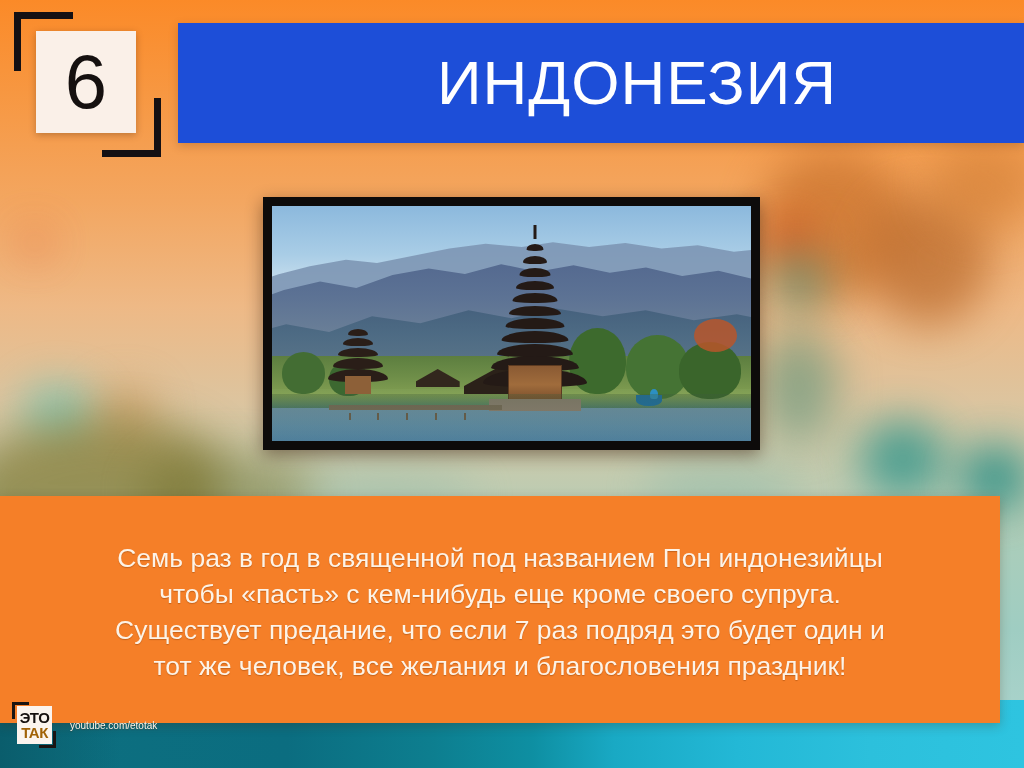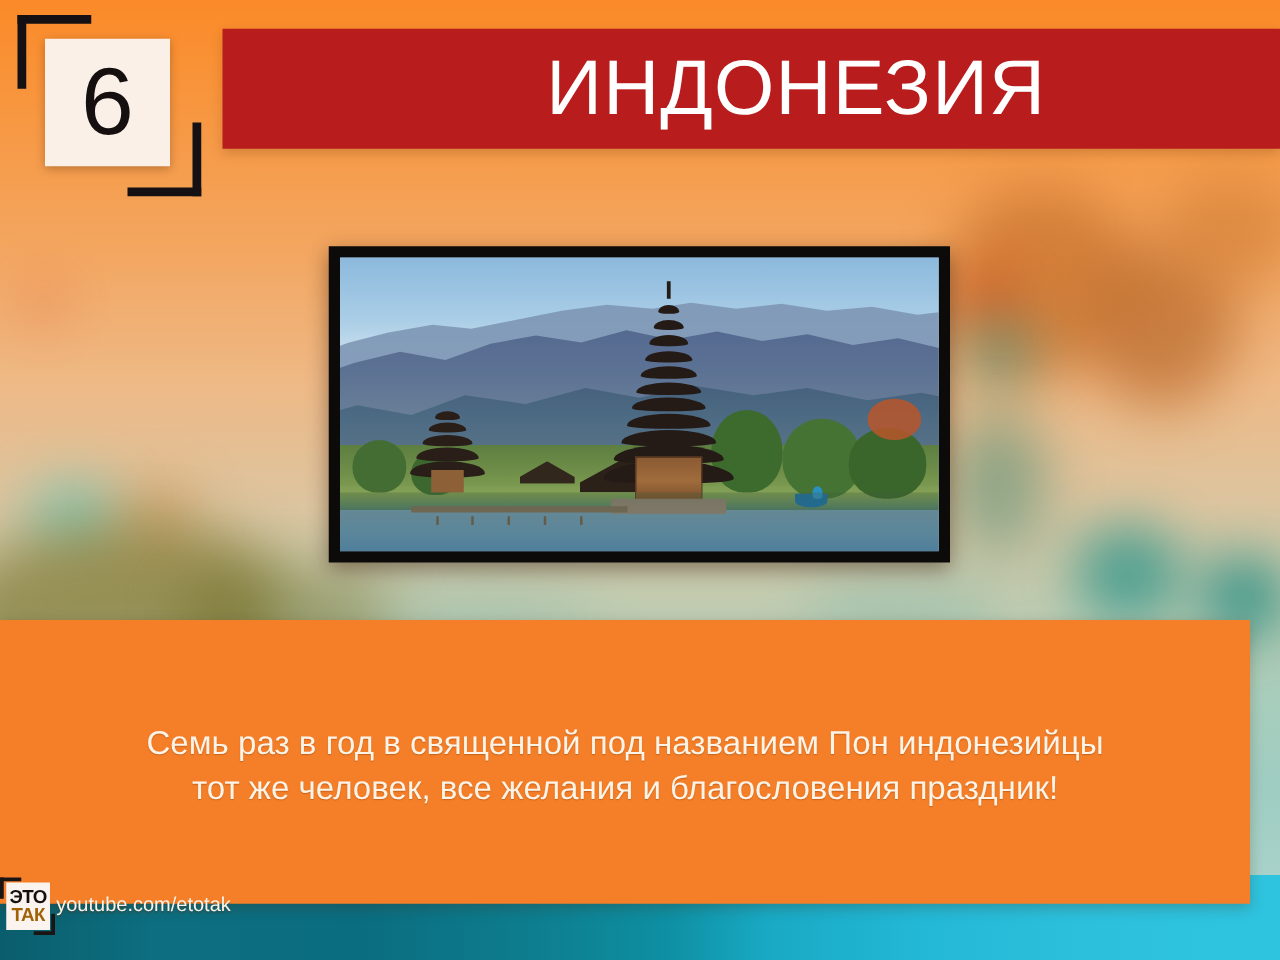--- a/index.html
+++ b/index.html
@@ -120,22 +120,22 @@
     line-height: 1;
     color: #15100f;
     letter-spacing: 0;
   }
 
   
   .title-banner {
     position: absolute;
     left: 178px; top: 23px;
     right: 0;
-    height: 96px;
-    background: #b91c1c;
+    height: 120px;
+    background: #1d4ed8;
     box-shadow: 0 3px 9px rgba(80,35,0,.22);
     display: flex;
     align-items: center;
     justify-content: center;
   }
   .title-text {
     font-family: "Liberation Sans", "DejaVu Sans", sans-serif;
     font-weight: 300;
     font-size: 62px;
     line-height: 1;
@@ -312,21 +312,21 @@
     line-height: 36px;
     color: #fdf3e7;
     text-align: center;
     white-space: nowrap;
     text-shadow: 0 1px 1px rgba(110,45,0,.35);
   }
 
   
   .footer {
     position: absolute;
-    left: 0; top: 700px;
+    left: 12px; top: 700px;
     display: flex;
     align-items: center;
     height: 50px;
   }
   .logo-wrap {
     position: relative;
     width: 44px; height: 46px;
   }
   .logo-bracket-tl {
     position: absolute; left: 0; top: 0;
@@ -359,23 +359,23 @@
     letter-spacing: -.5px;
   }
   .logo-l2 {
     font-family: "Liberation Sans", "DejaVu Sans", sans-serif;
     font-weight: 700;
     font-size: 15px;
     color: #a16207;
     letter-spacing: -.5px;
   }
   .footer-url {
-    margin-left: 1px;
-    font-family: "Liberation Sans", "DejaVu Sans", sans-serif;
-    font-size: 16px;
+    margin-left: 14px;
+    font-family: "Liberation Sans", "DejaVu Sans", sans-serif;
+    font-size: 10px;
     color: #fdf3e7;
     text-shadow: 0 1px 1px rgba(100,40,0,.3);
   }
 </style>
 </head>
 <body>
 
 <div class="slide">
 
   <div class="bg-base"></div>
@@ -461,20 +461,22 @@
       <div class="jetty-post" style="left:34%;"></div>
       <div class="jetty-post" style="left:40%;"></div>
       <div class="boat"></div>
       <div class="boat-fig"></div>
       <div class="ph-refl"></div>
     </div>
   </div>
 
   <div class="caption-panel">
     <div class="caption-line">Семь раз в год в священной под названием Пон индонезийцы</div>
+    <div class="caption-line">чтобы «пасть» с кем-нибудь еще кроме своего супруга.</div>
+    <div class="caption-line">Существует предание, что если 7 раз подряд это будет один и</div>
     <div class="caption-line">тот же человек, все желания и благословения праздник!</div>
   </div>
 
   <div class="footer">
     <div class="logo-wrap">
       <div class="logo-bracket-tl"></div>
       <div class="logo-bracket-br"></div>
       <div class="logo-box">
         <span class="logo-l1">ЭТО</span>
         <span class="logo-l2">ТАК</span>

